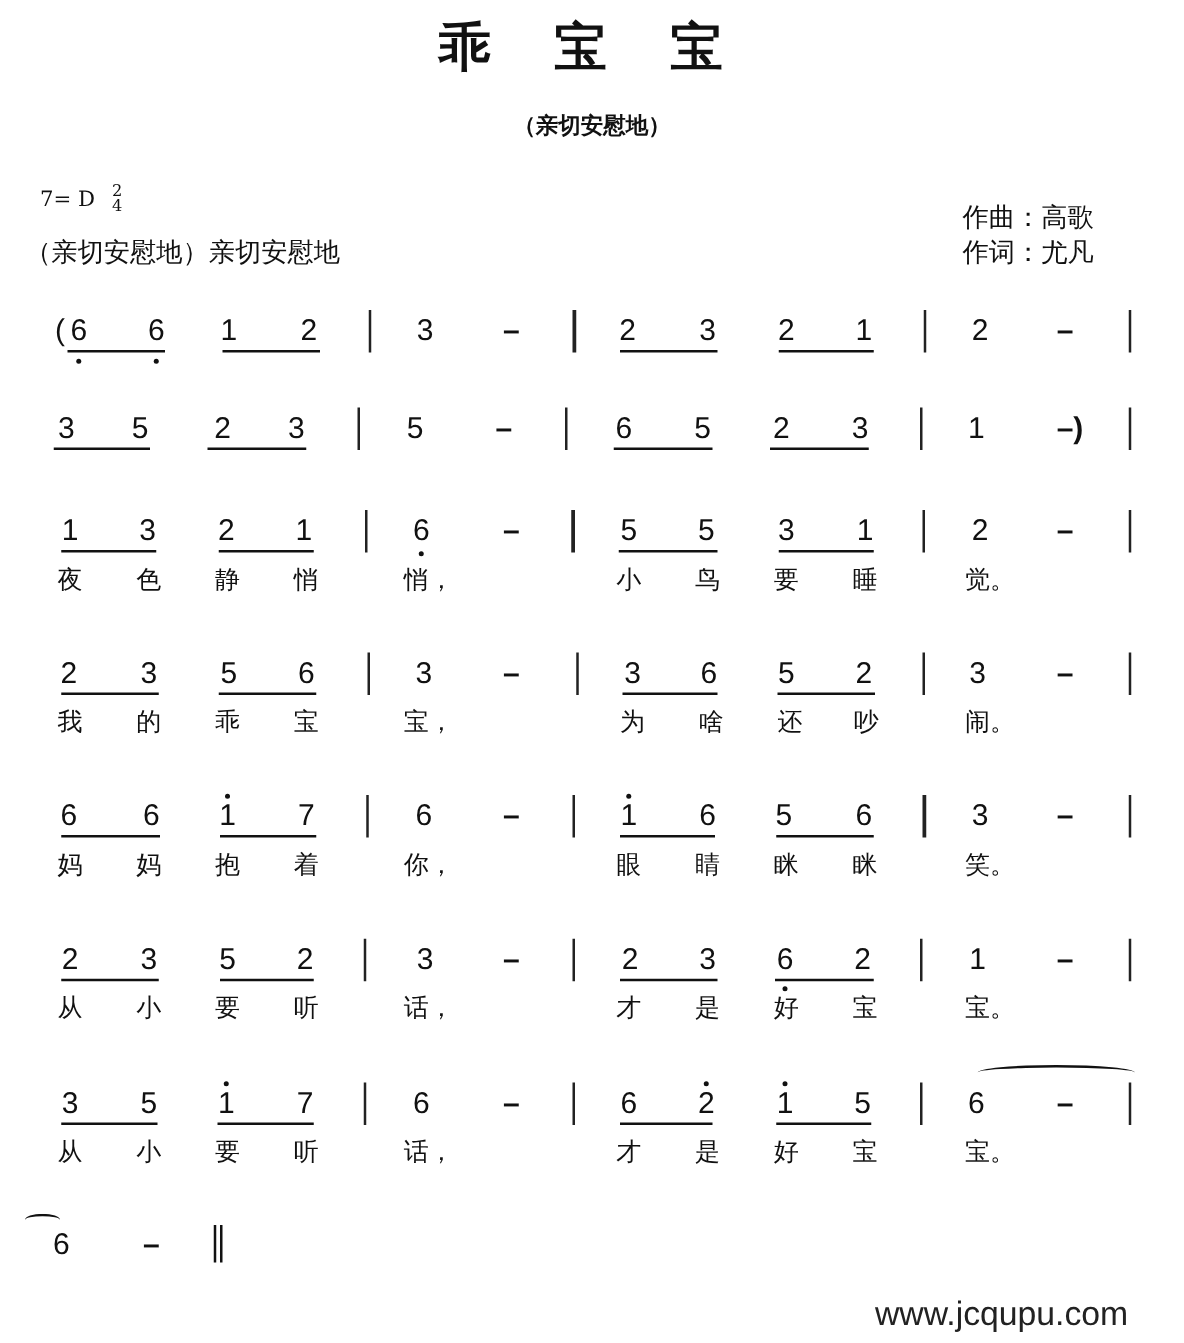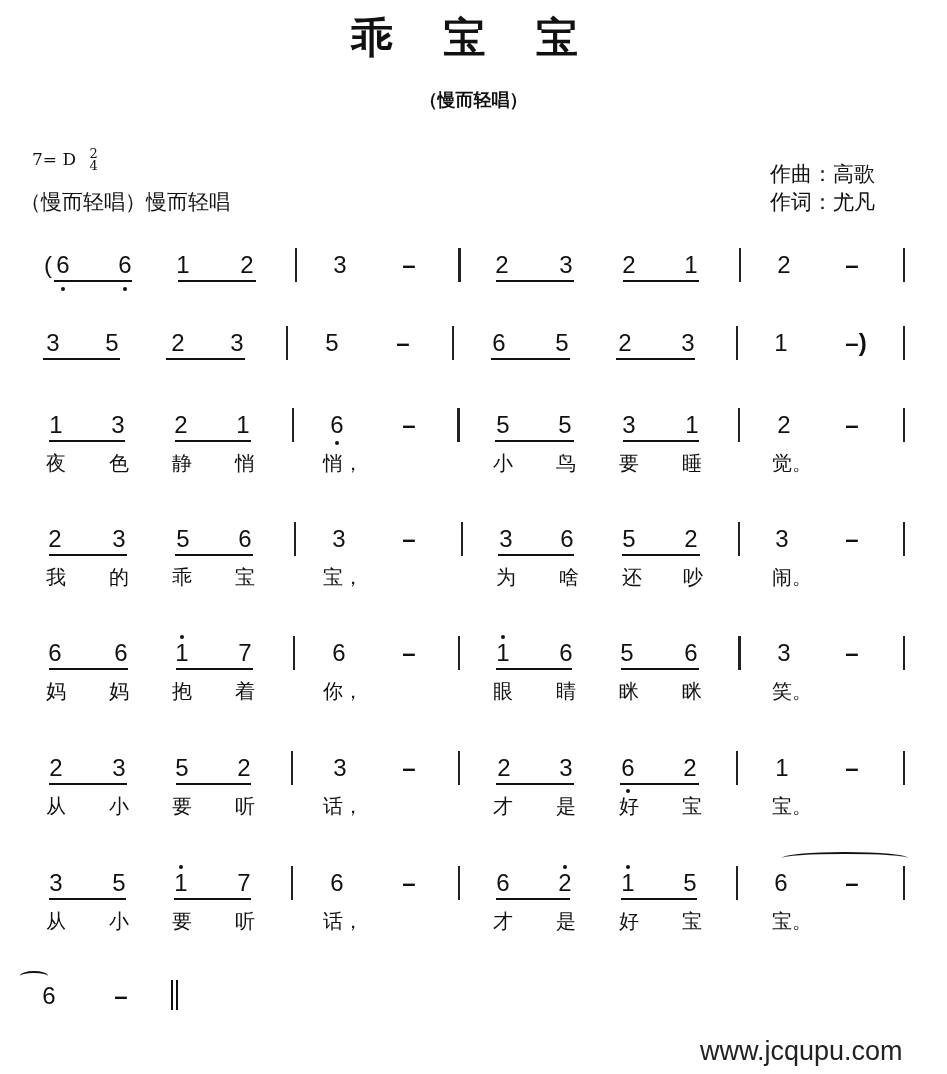--- a/index.html
+++ b/index.html
@@ -35,30 +35,30 @@
     .tie { position: absolute; border-top: 2px solid #111; border-radius: 50% 50% 0 0; }
     .watermark { position: absolute; top: 1036px; left: 700px; font-family: "Liberation Sans", sans-serif;
                  font-size: 27px; color: #222; }
     .final-bar { position: absolute; top: 980px; left: 171px; width: 8px; height: 30px; }
     .final-bar i { position: absolute; top: 0; width: 2px; height: 30px; background: #111; }
   </style>
 </head>
 <body>
 
 <div class="title">乖 宝 宝</div>
-<div class="subtitle">（慢而轻唱）</div>
+<div class="subtitle">（亲切安慰地）</div>
 
 <div class="key">
   <span>7= D</span>
   <span class="timesig">
     <span>2</span>
     <span>4</span>
   </span>
 </div>
-<div class="tempo">（慢而轻唱）慢而轻唱</div>
+<div class="tempo">（亲切安慰地）亲切安慰地</div>
 
 <div class="credits">
   <div class="credit-row">作曲：高歌</div>
   <div class="credit-row">作词：尤凡</div>
 </div>
 
 <div class="row" style="top:250px;">
   <span class="paren" style="left:44px;">(</span>
   <span class="note" style="left:52px;">6</span>
   <span class="dot-below" style="left:61px;top:37px;"></span>

